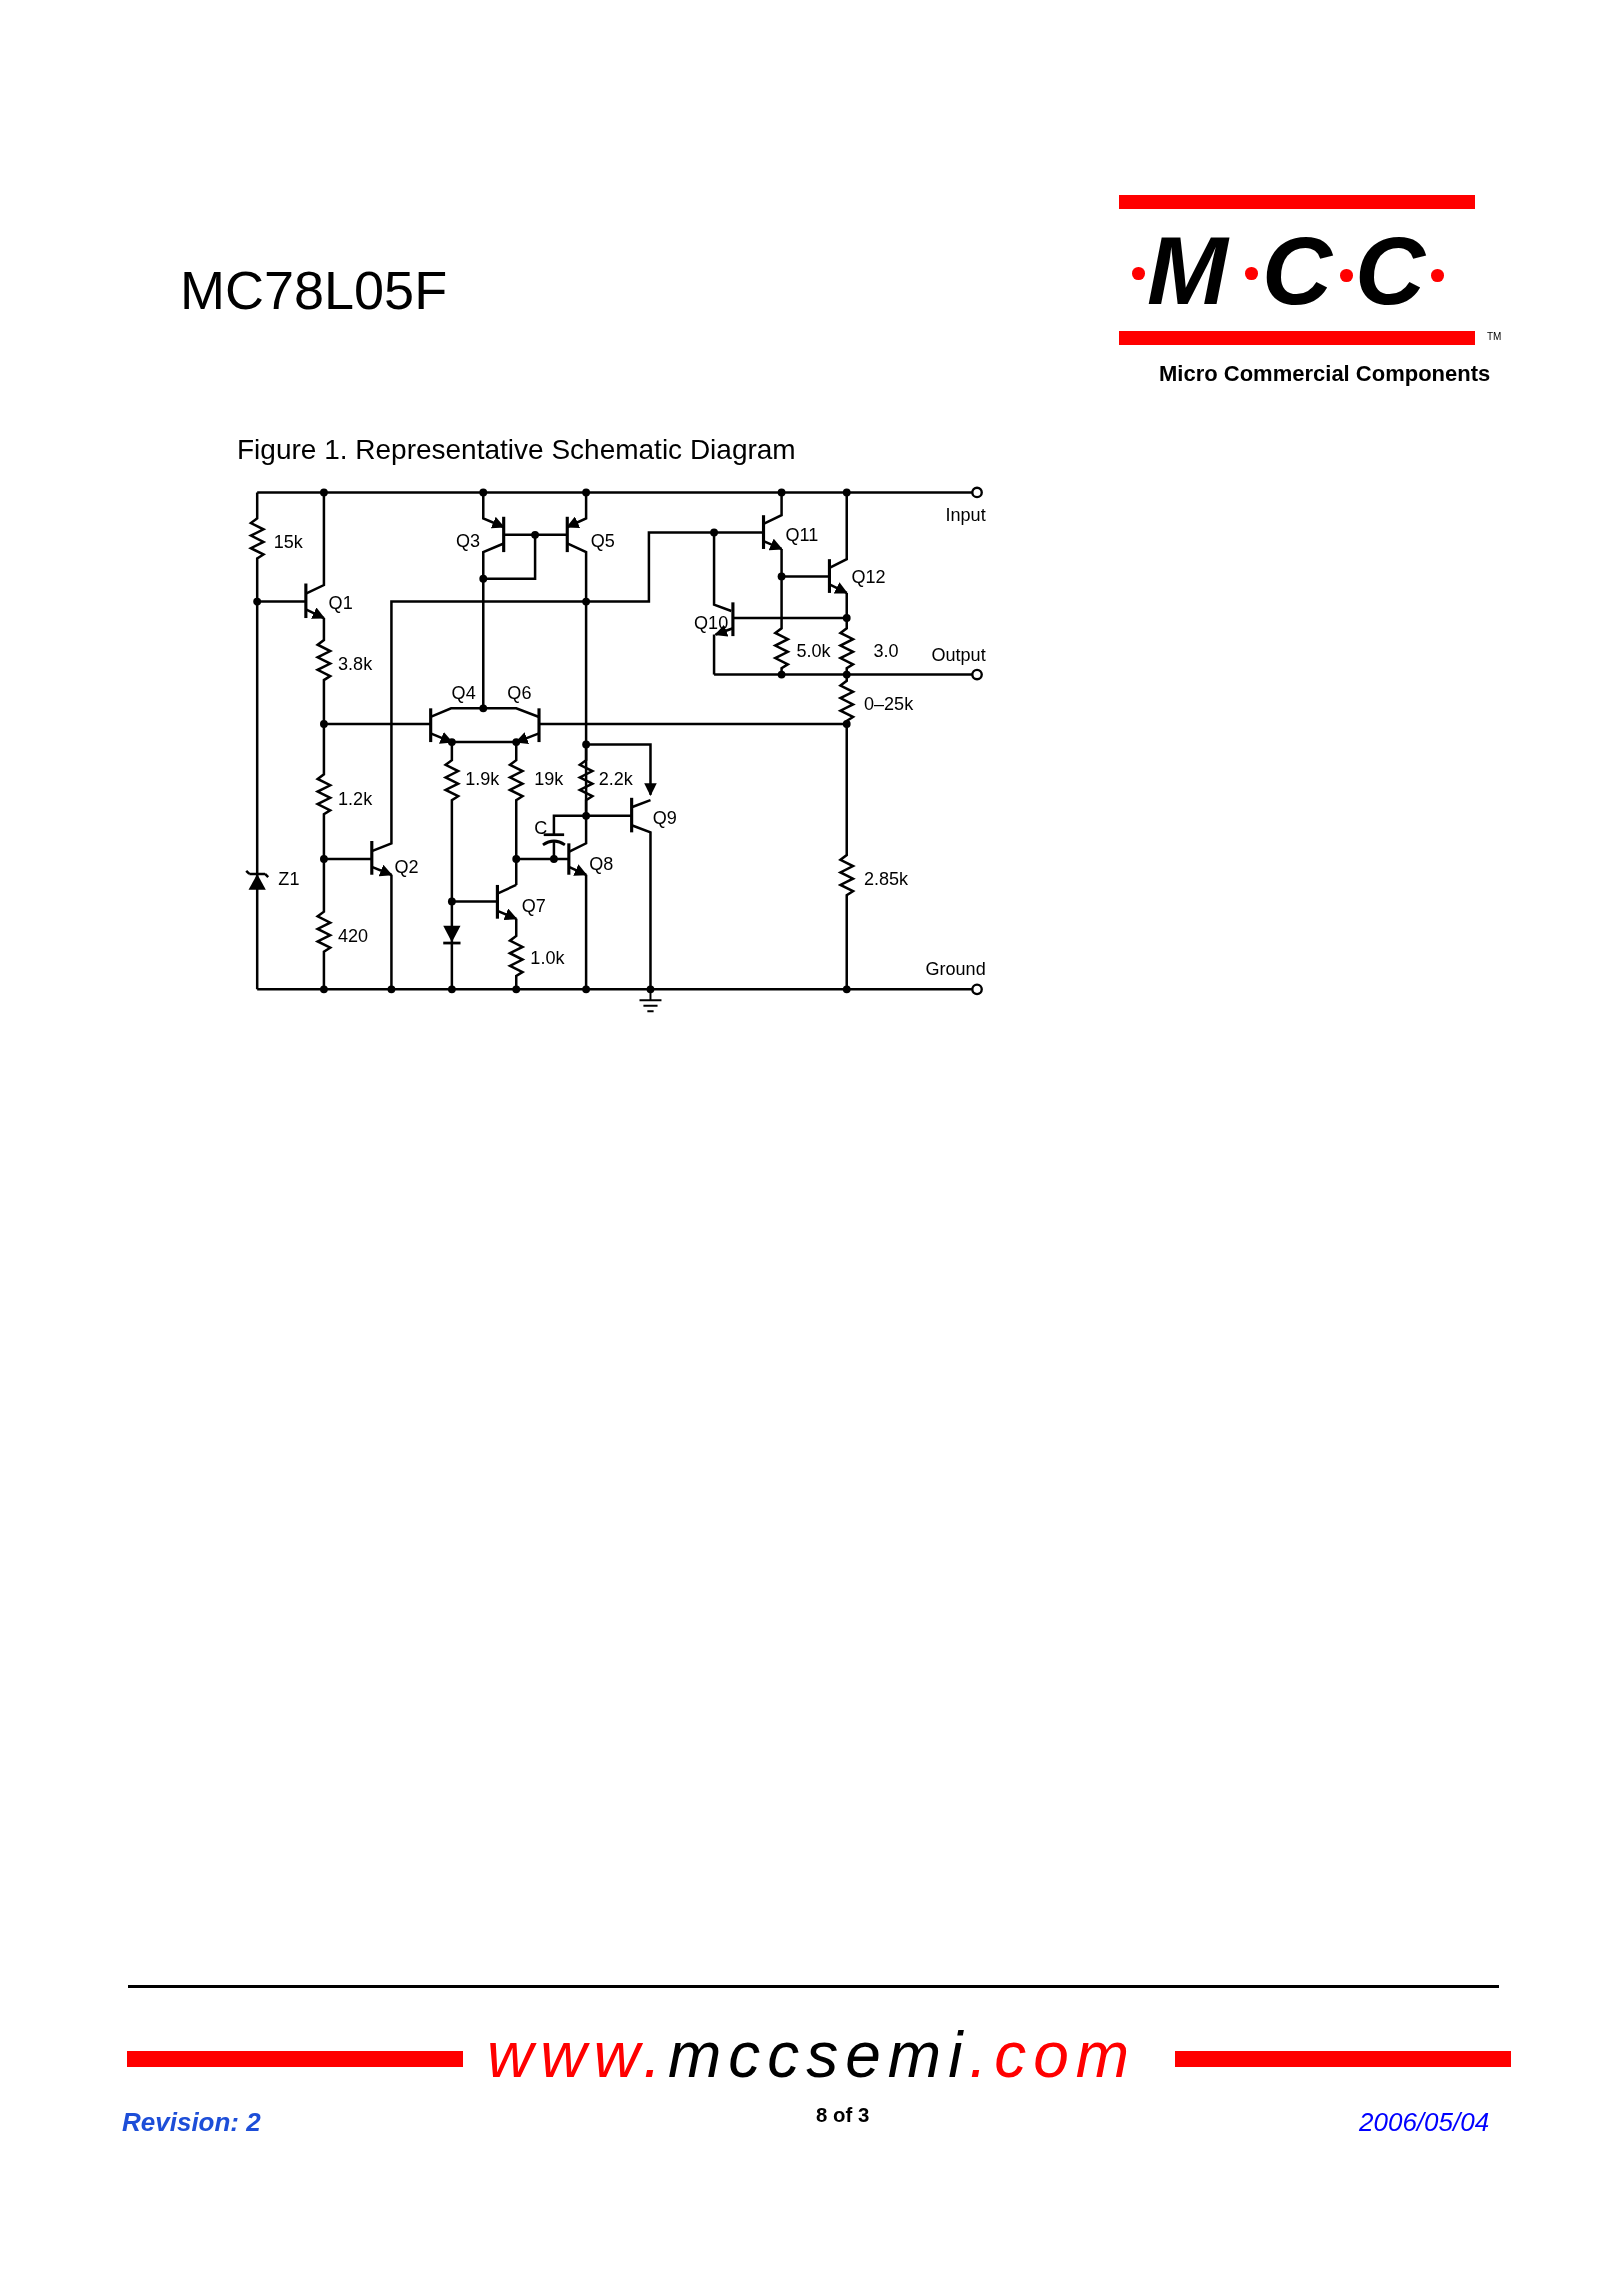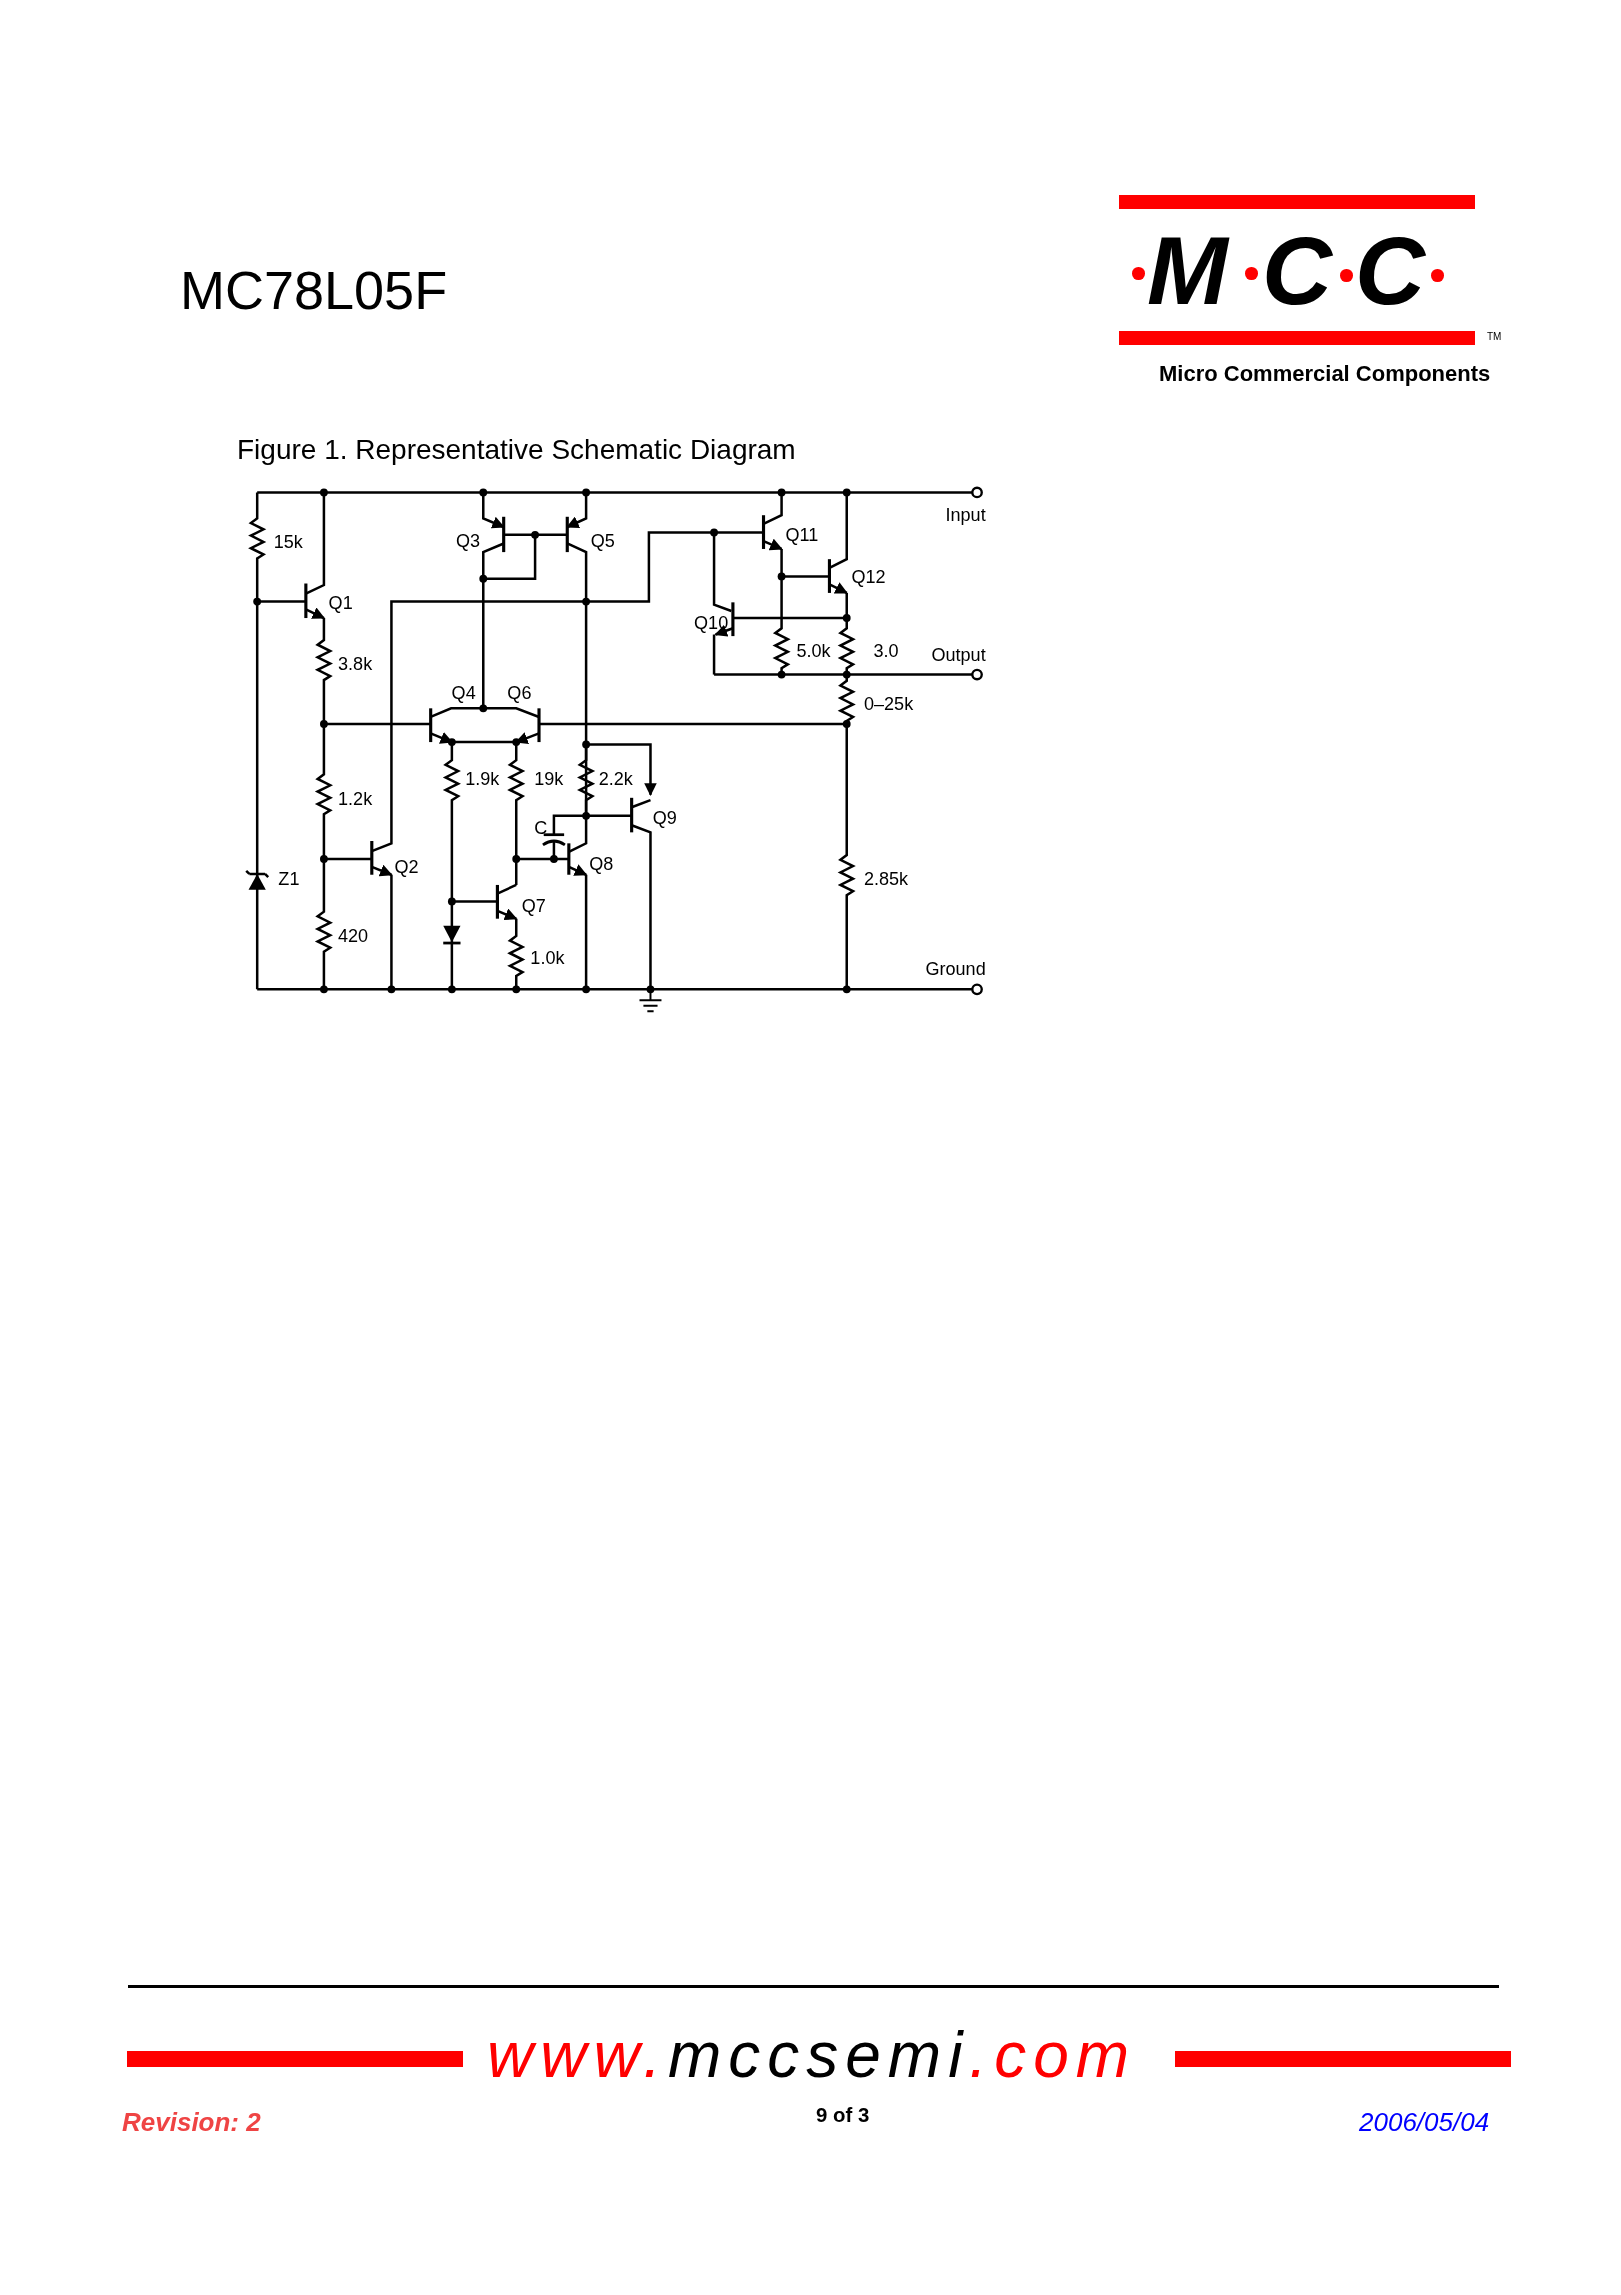--- a/index.html
+++ b/index.html
@@ -13,21 +13,21 @@
   .logo-dot { position: absolute; width: 12.6px; height: 12.6px; border-radius: 50%; background: #ff0000; }
   .tm { font-size: 10px; left: 1481px; top: 332px; line-height: 1; margin-left: 6px; }
   .company { left: 1118px; top: 363px; font-size: 22px; font-weight: bold; line-height: 1; white-space: nowrap; margin-left: 41px; }
   .fig-title { left: 237px; top: 436px; font-size: 28px; line-height: 1; white-space: nowrap; }
   .schematic { left: 236px; top: 471px; width: 785px; height: 550px; }
   .footer-rule { left: 128px; top: 1985px; width: 1371px; height: 3.1px; background: #000; }
   .footer-redbar { background: #ff0000; height: 15.7px; top: 2051px; }
   .website { left: 487px; top: 2023px; font-size: 64px; font-style: italic; line-height: 1; white-space: nowrap; letter-spacing: 7px; }
   .website .red { color: #ff0000; }
   .website .blk { color: #000; }
-  .rev { left: 122px; top: 2109px; font-size: 26px; font-weight: bold; font-style: italic; color: #ef4444; line-height: 1; white-space: nowrap; }
+  .rev { left: 122px; top: 2109px; font-size: 26px; font-weight: bold; font-style: italic; color: #1d4ed8; line-height: 1; white-space: nowrap; }
   .pageno { left: 816px; top: 2105px; font-size: 20.4px; font-weight: bold; line-height: 1; white-space: nowrap; }
   .date { left: 1359px; top: 2109px; font-size: 26px; font-weight: normal; font-style: italic; color: #0000ff; line-height: 1; white-space: nowrap; }
   svg text { font-family: "Liberation Sans", sans-serif; font-size: 23px; }
 </style>
 </head>
 <body>
 
 <div class="abs part-title">MC78L05F</div>
 
 <div class="abs" style="left:0;top:0;width:0;height:0;">
@@ -221,15 +221,15 @@
   </g>
 </svg>
 
 <div class="abs footer-rule"></div>
 <div class="abs footer-redbar" style="left:127px;width:336px;"></div>
 <div class="abs website">
   <span class="red">www.</span><span class="blk">mccsemi</span><span class="red">.com</span>
 </div>
 <div class="abs footer-redbar" style="left:1175px;width:336px;"></div>
 <div class="abs rev">Revision: 2</div>
-<div class="abs pageno">9 of 3</div>
+<div class="abs pageno">8 of 3</div>
 <div class="abs date">2006/05/04</div>
 
 
 </body></html>

